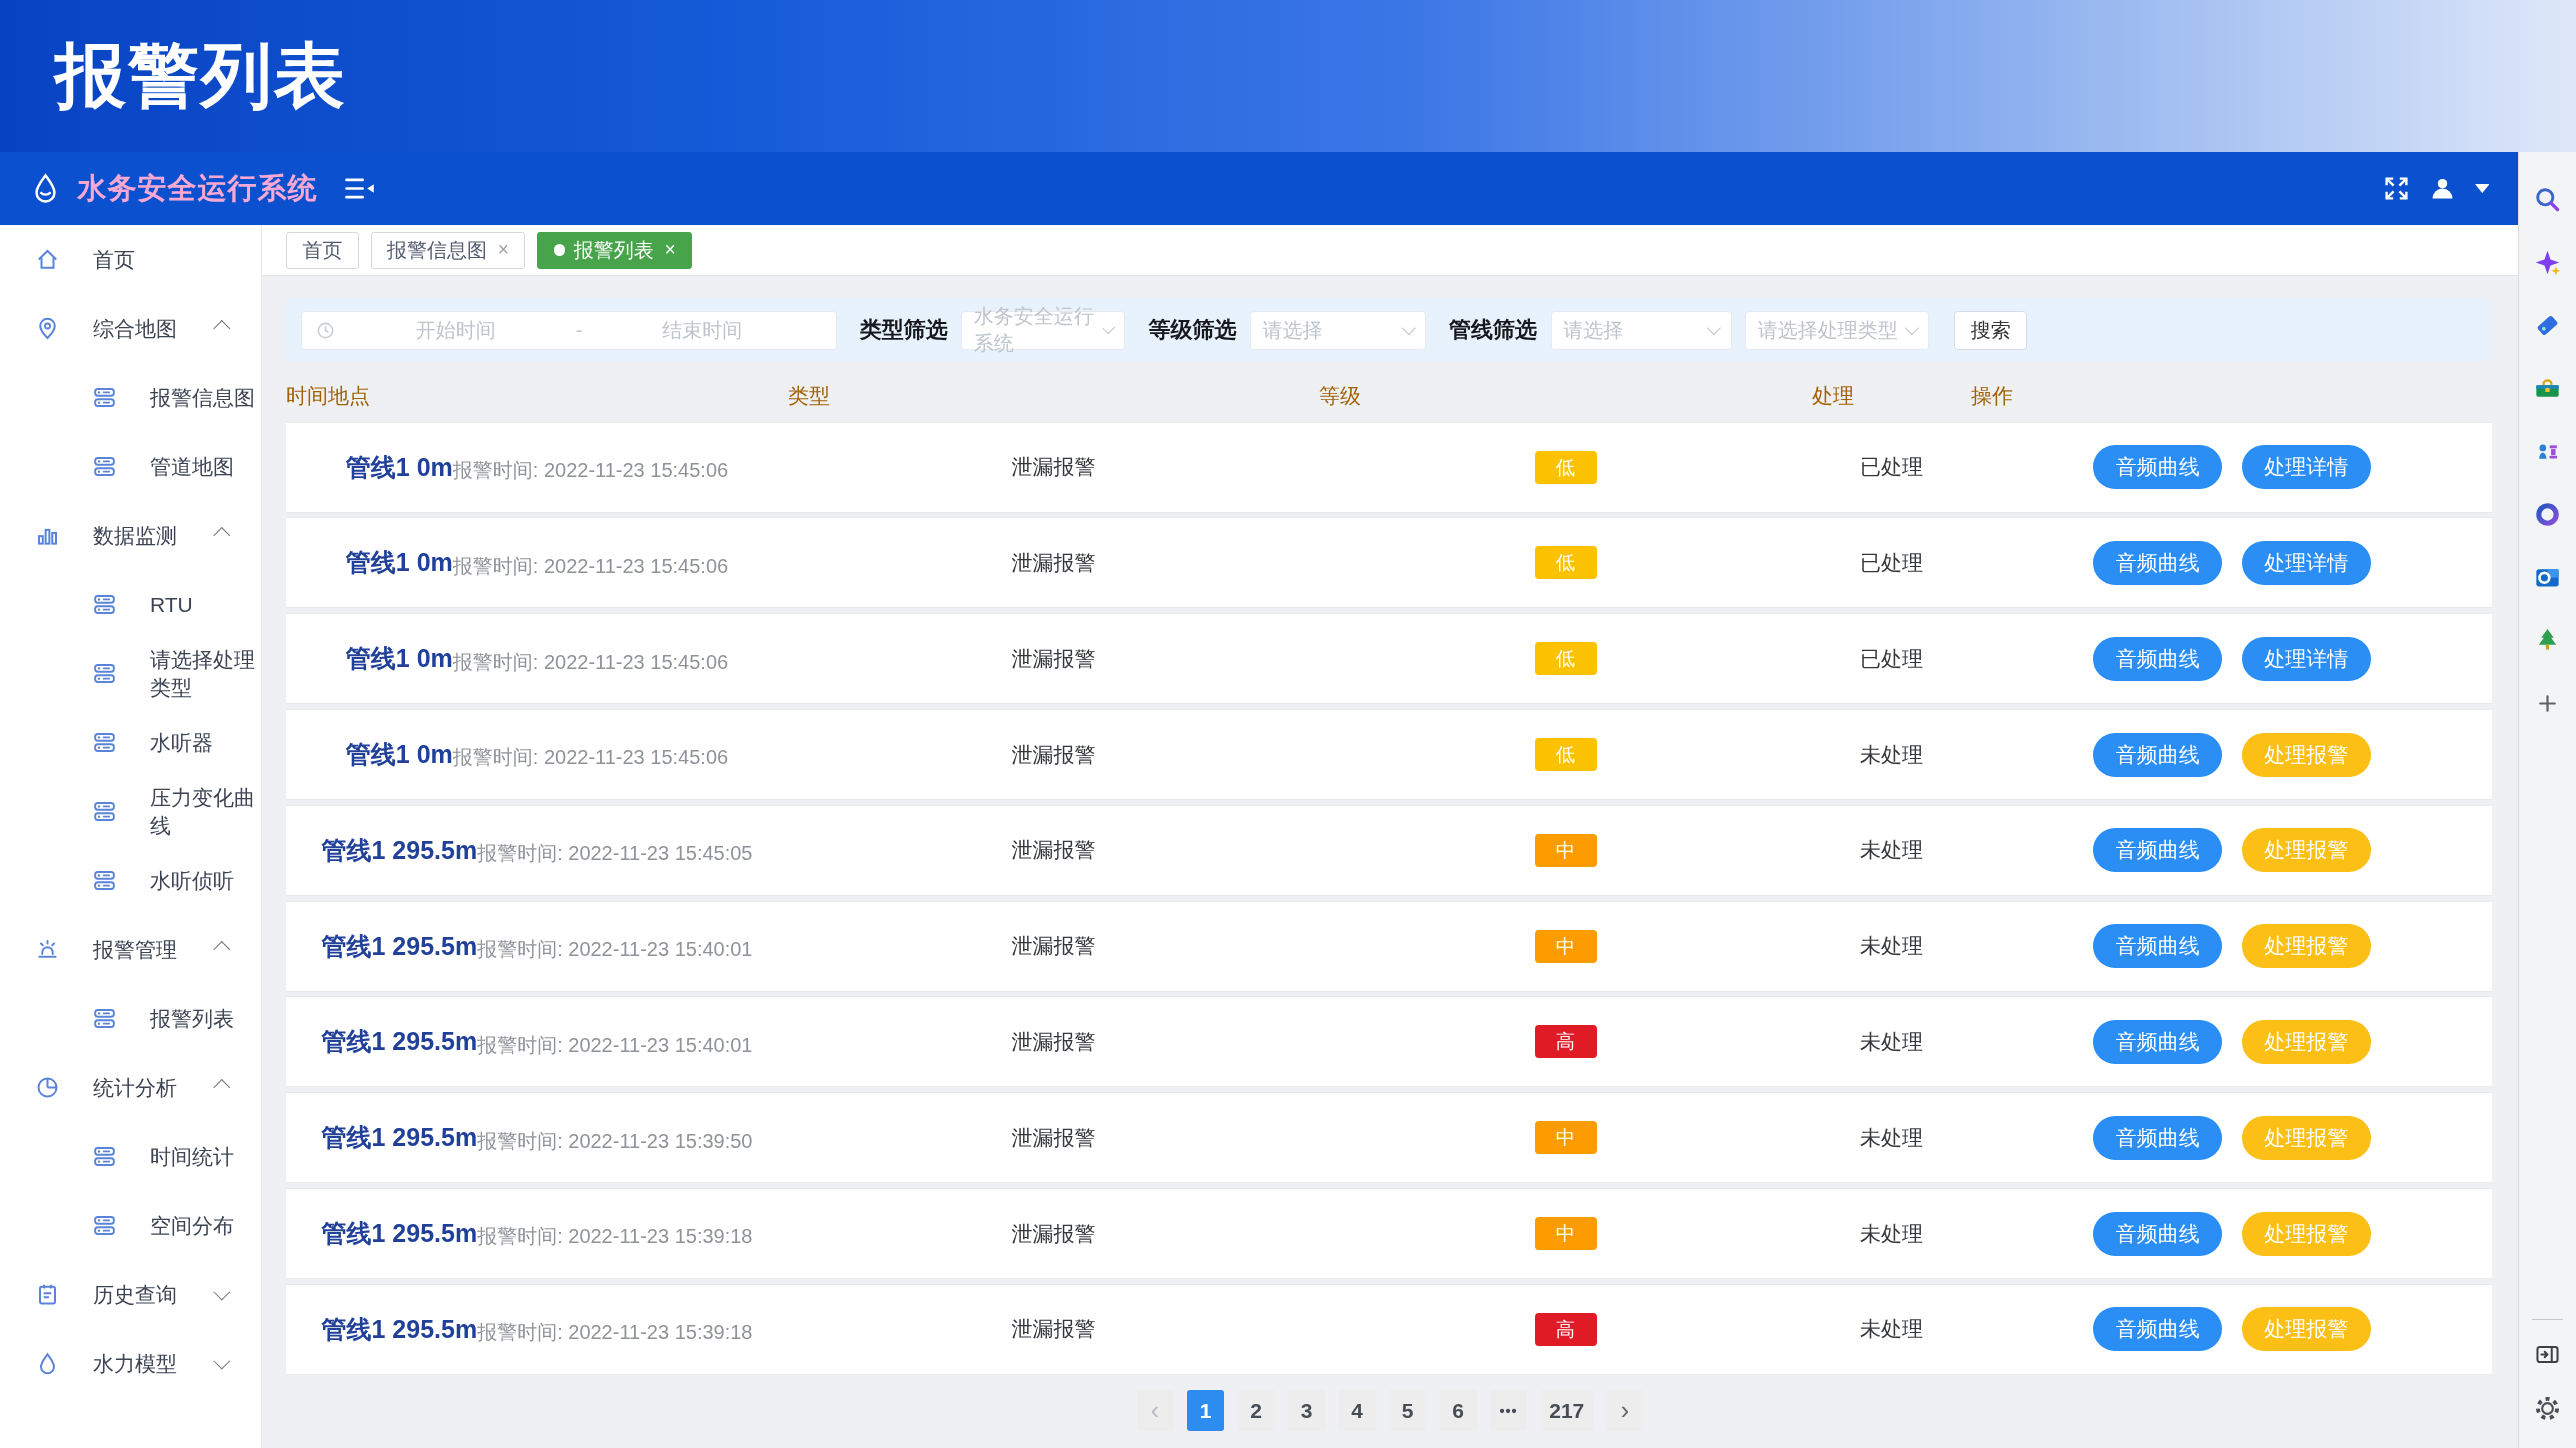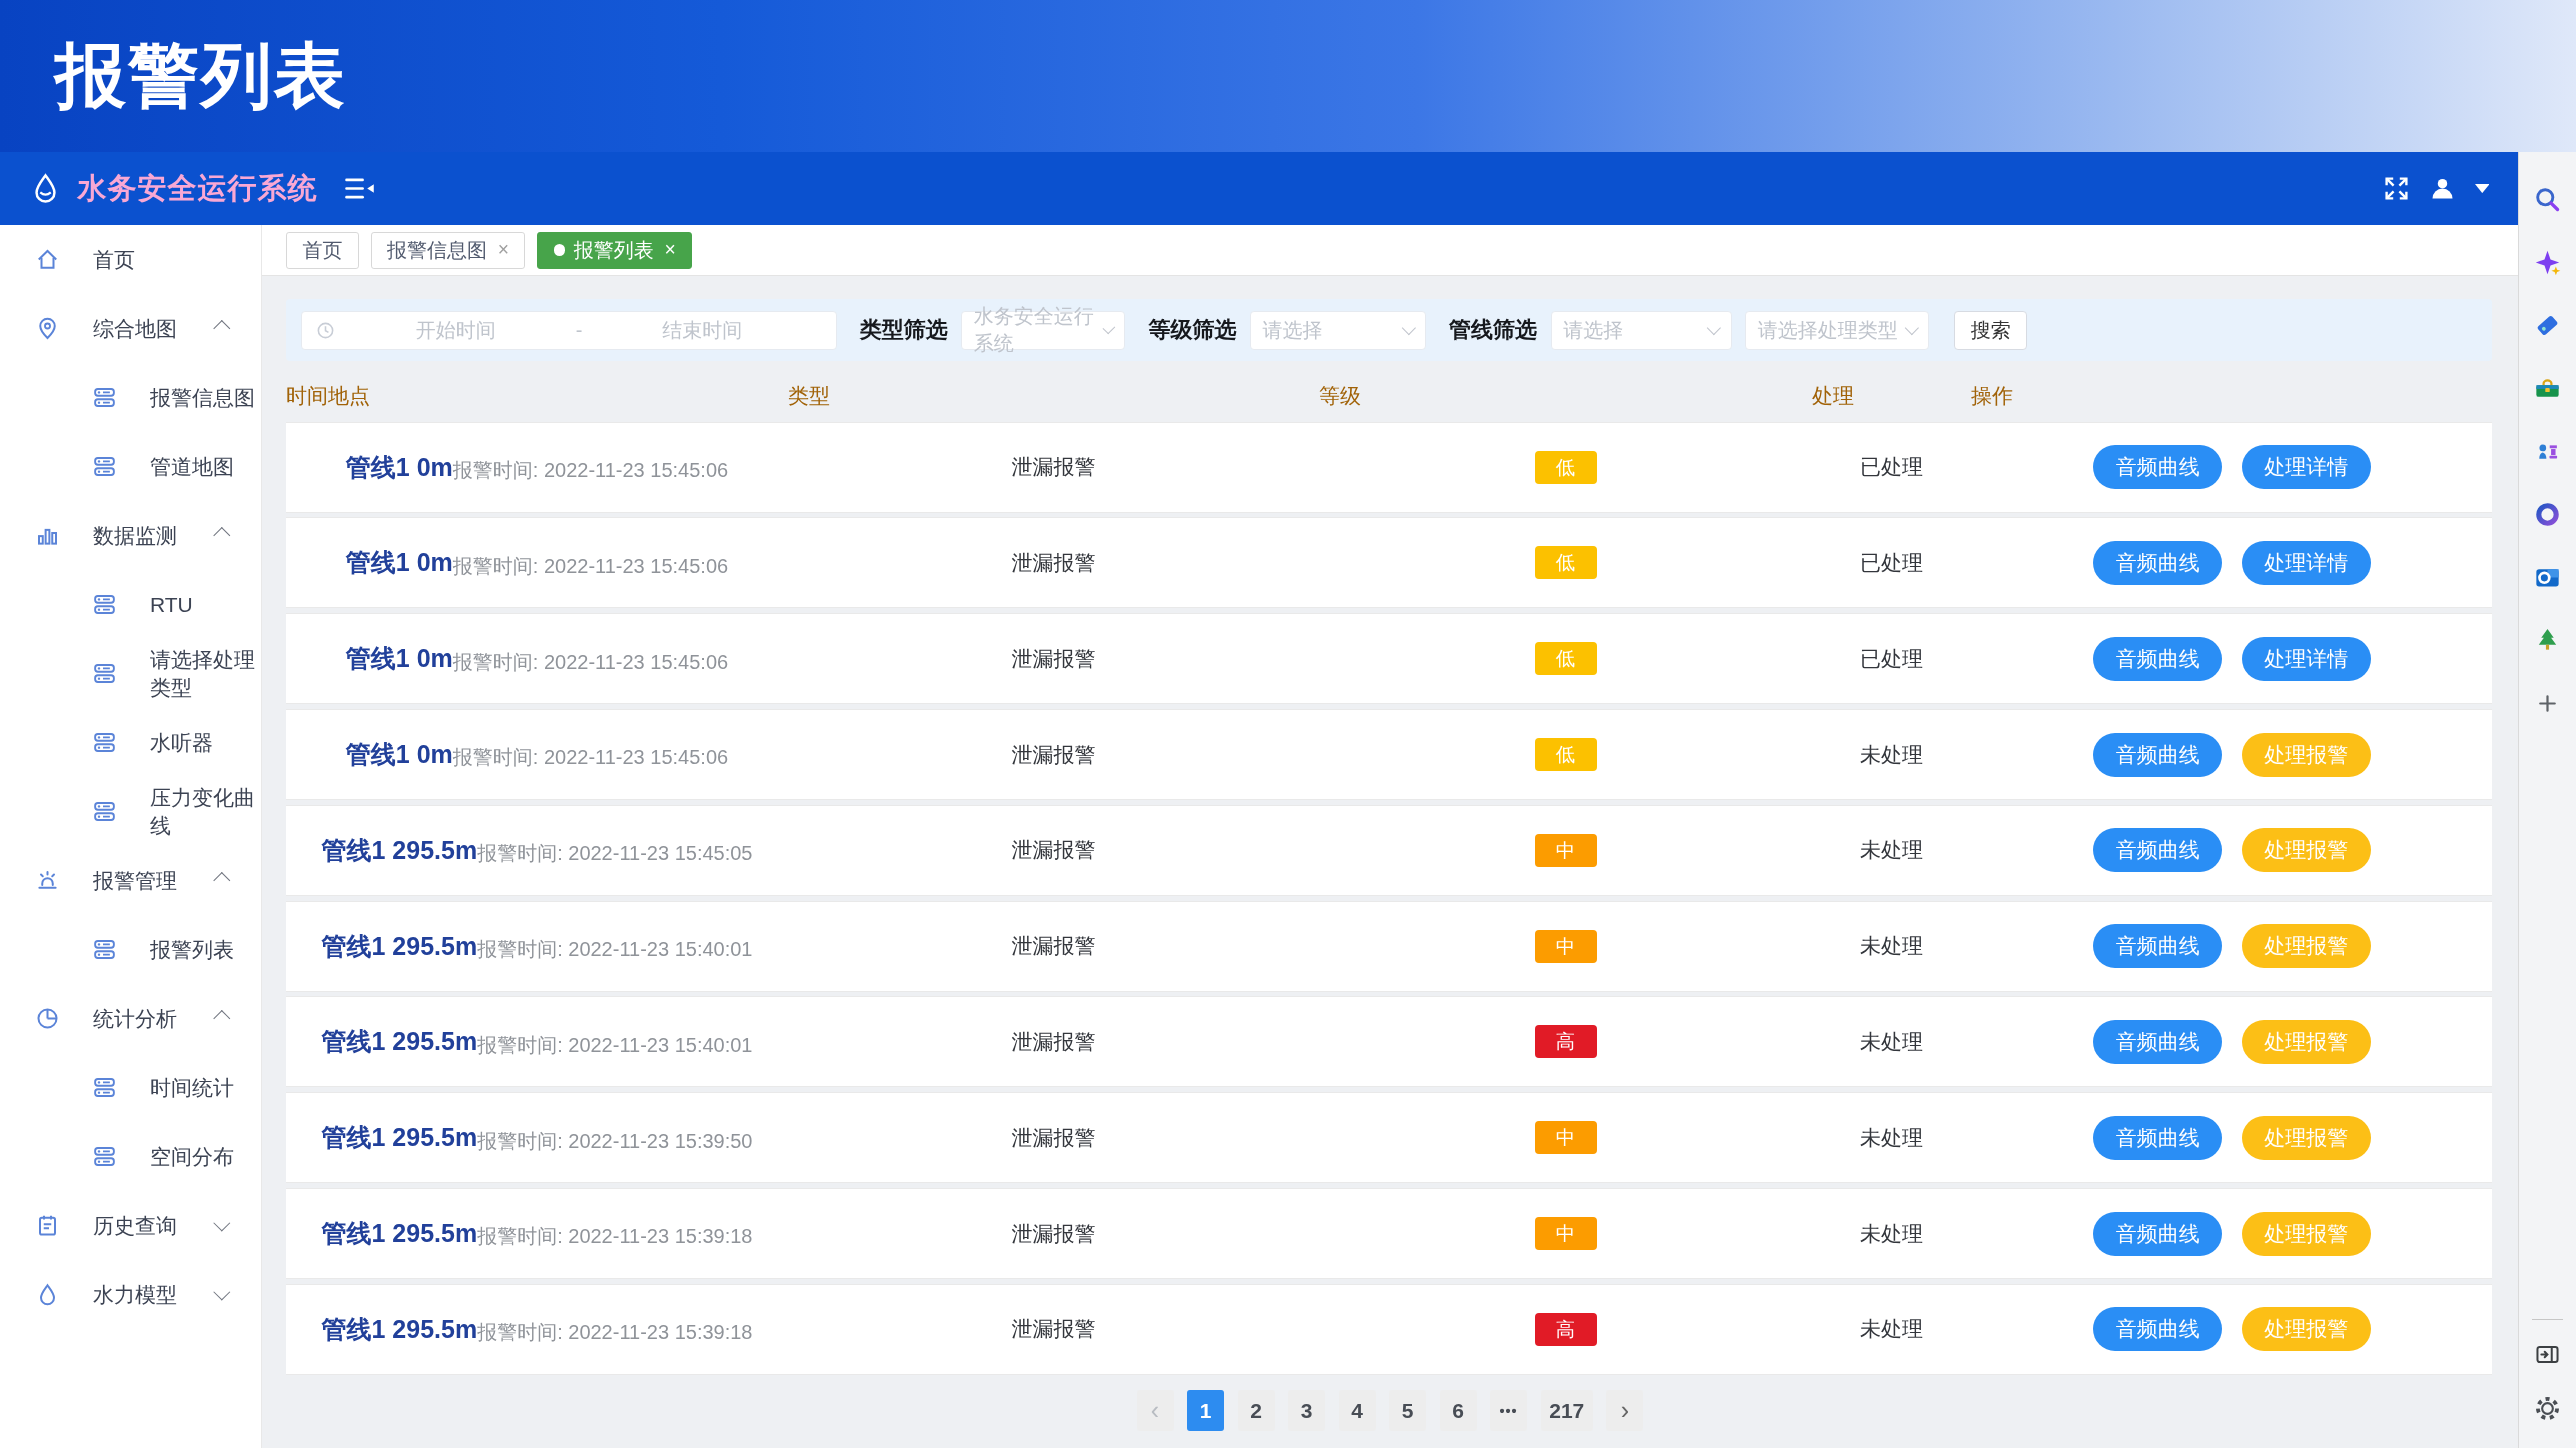--- a/index.html
+++ b/index.html
@@ -319,20 +319,27 @@
             <span>水听器</span>
 
           </div>
           <div class="side-item sub">
             <svg class="sicon" viewBox="0 0 26 26" width="25" height="25">
               <use href="#i-server"></use>
             </svg>
             <span>压力变化曲线</span>
 
           </div>
+          <div class="side-item sub">
+            <svg class="sicon" viewBox="0 0 26 26" width="25" height="25">
+              <use href="#i-server"></use>
+            </svg>
+            <span>水听侦听</span>
+
+          </div>
           <div class="side-item top">
             <svg class="sicon" viewBox="0 0 26 26" width="25" height="25">
               <use href="#i-alarm"></use>
             </svg>
             <span>报警管理</span>
             <span class="chev chev-up"></span>
           </div>
           <div class="side-item sub">
             <svg class="sicon" viewBox="0 0 26 26" width="25" height="25">
               <use href="#i-server"></use>

